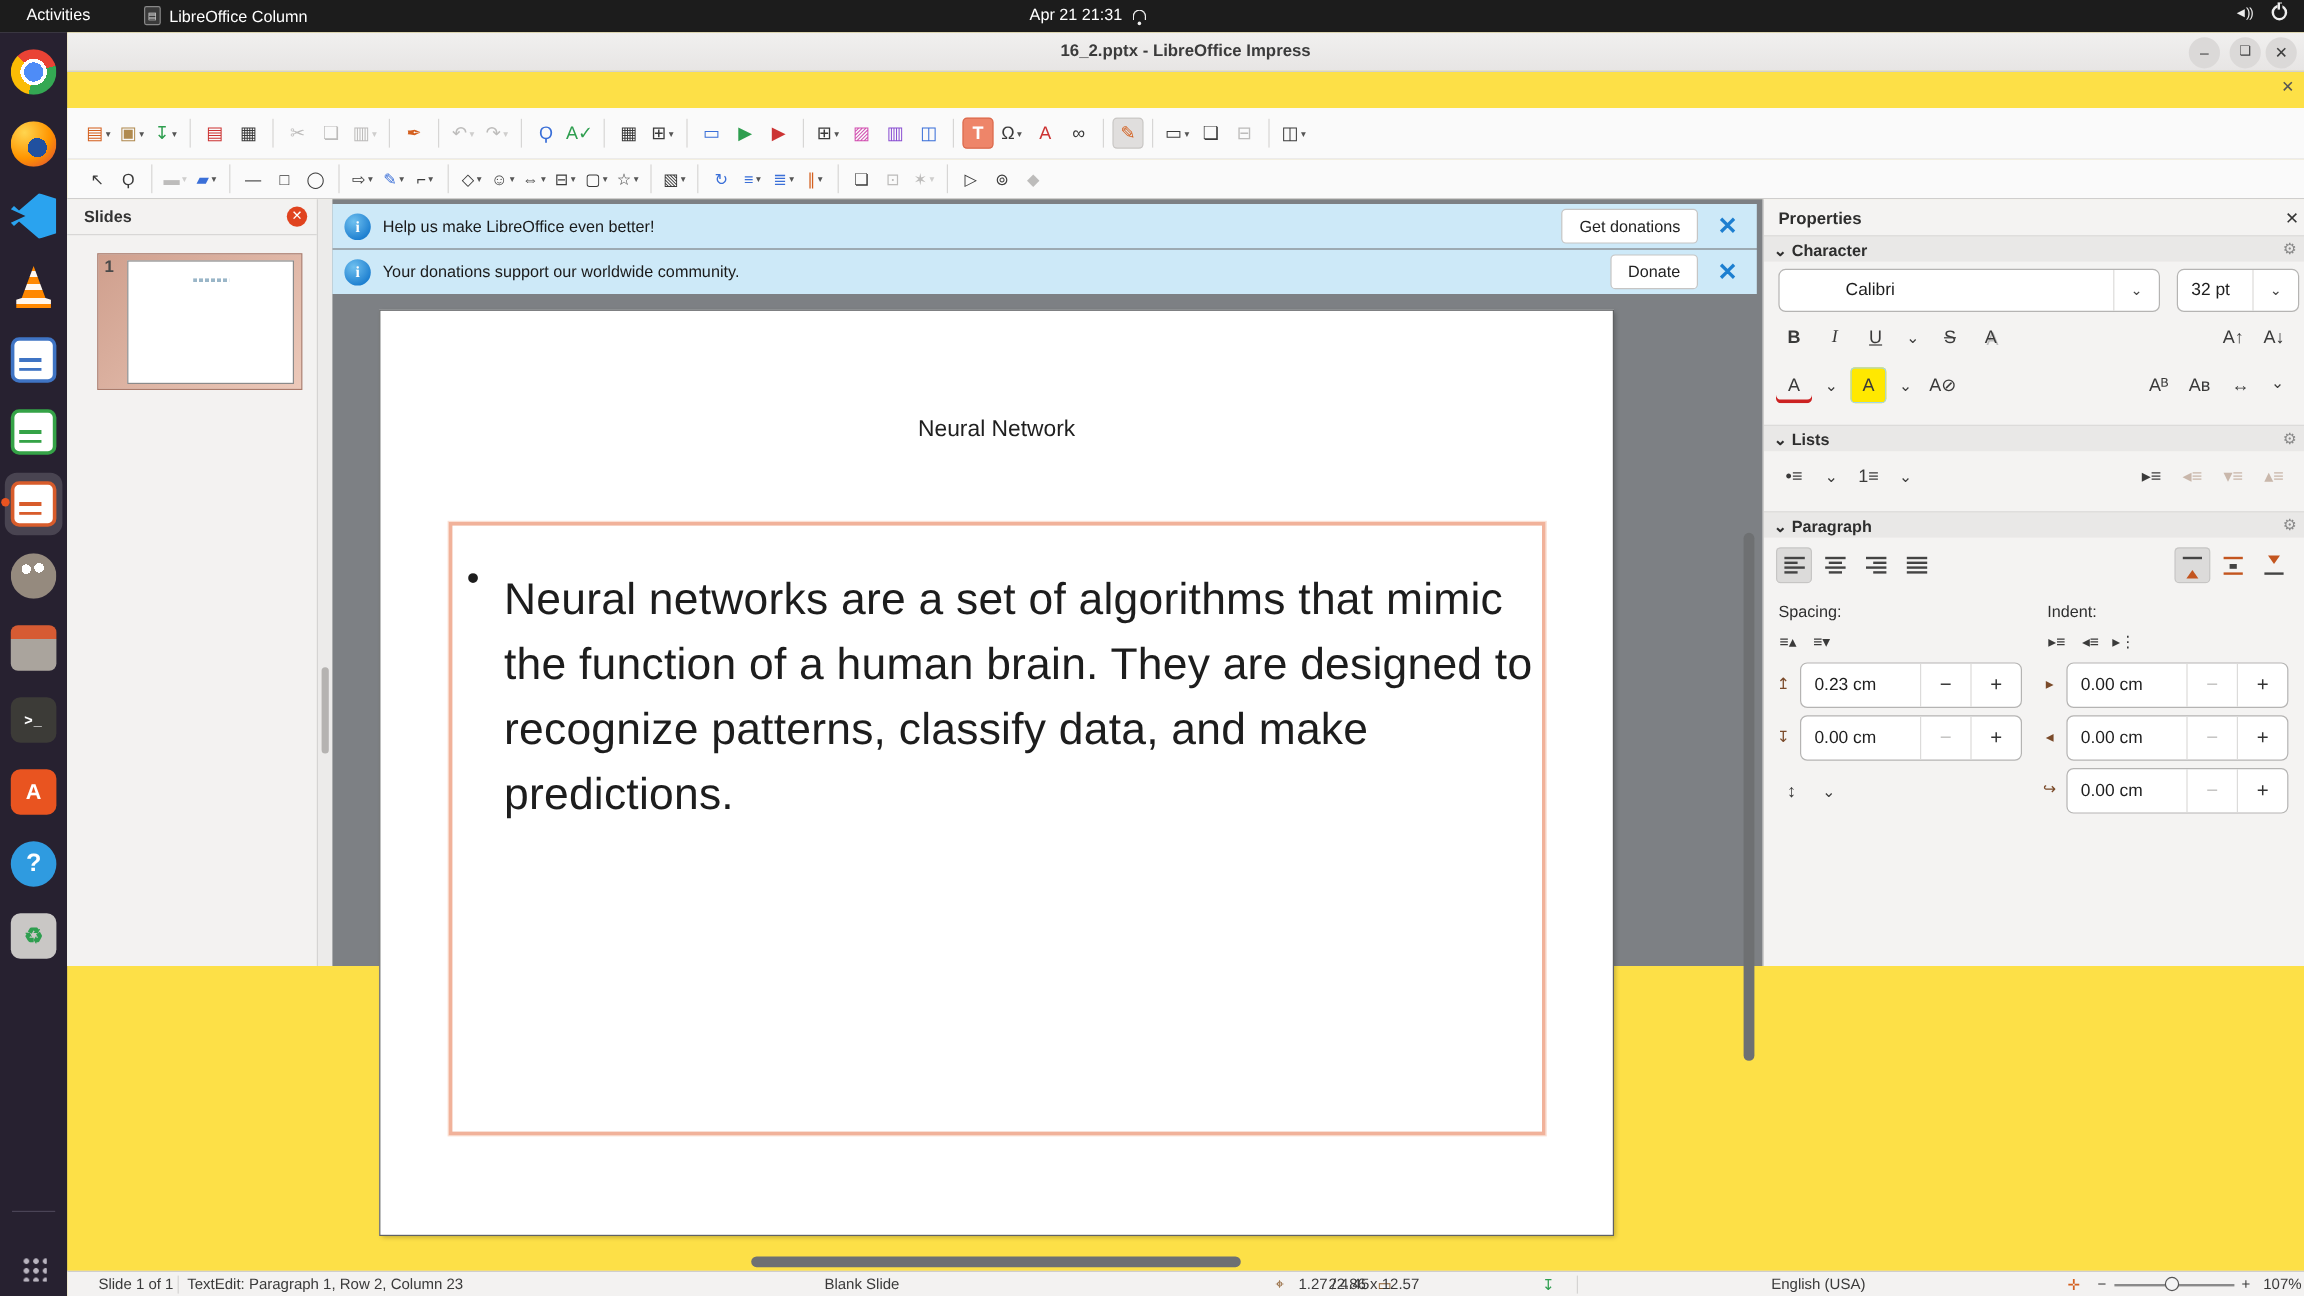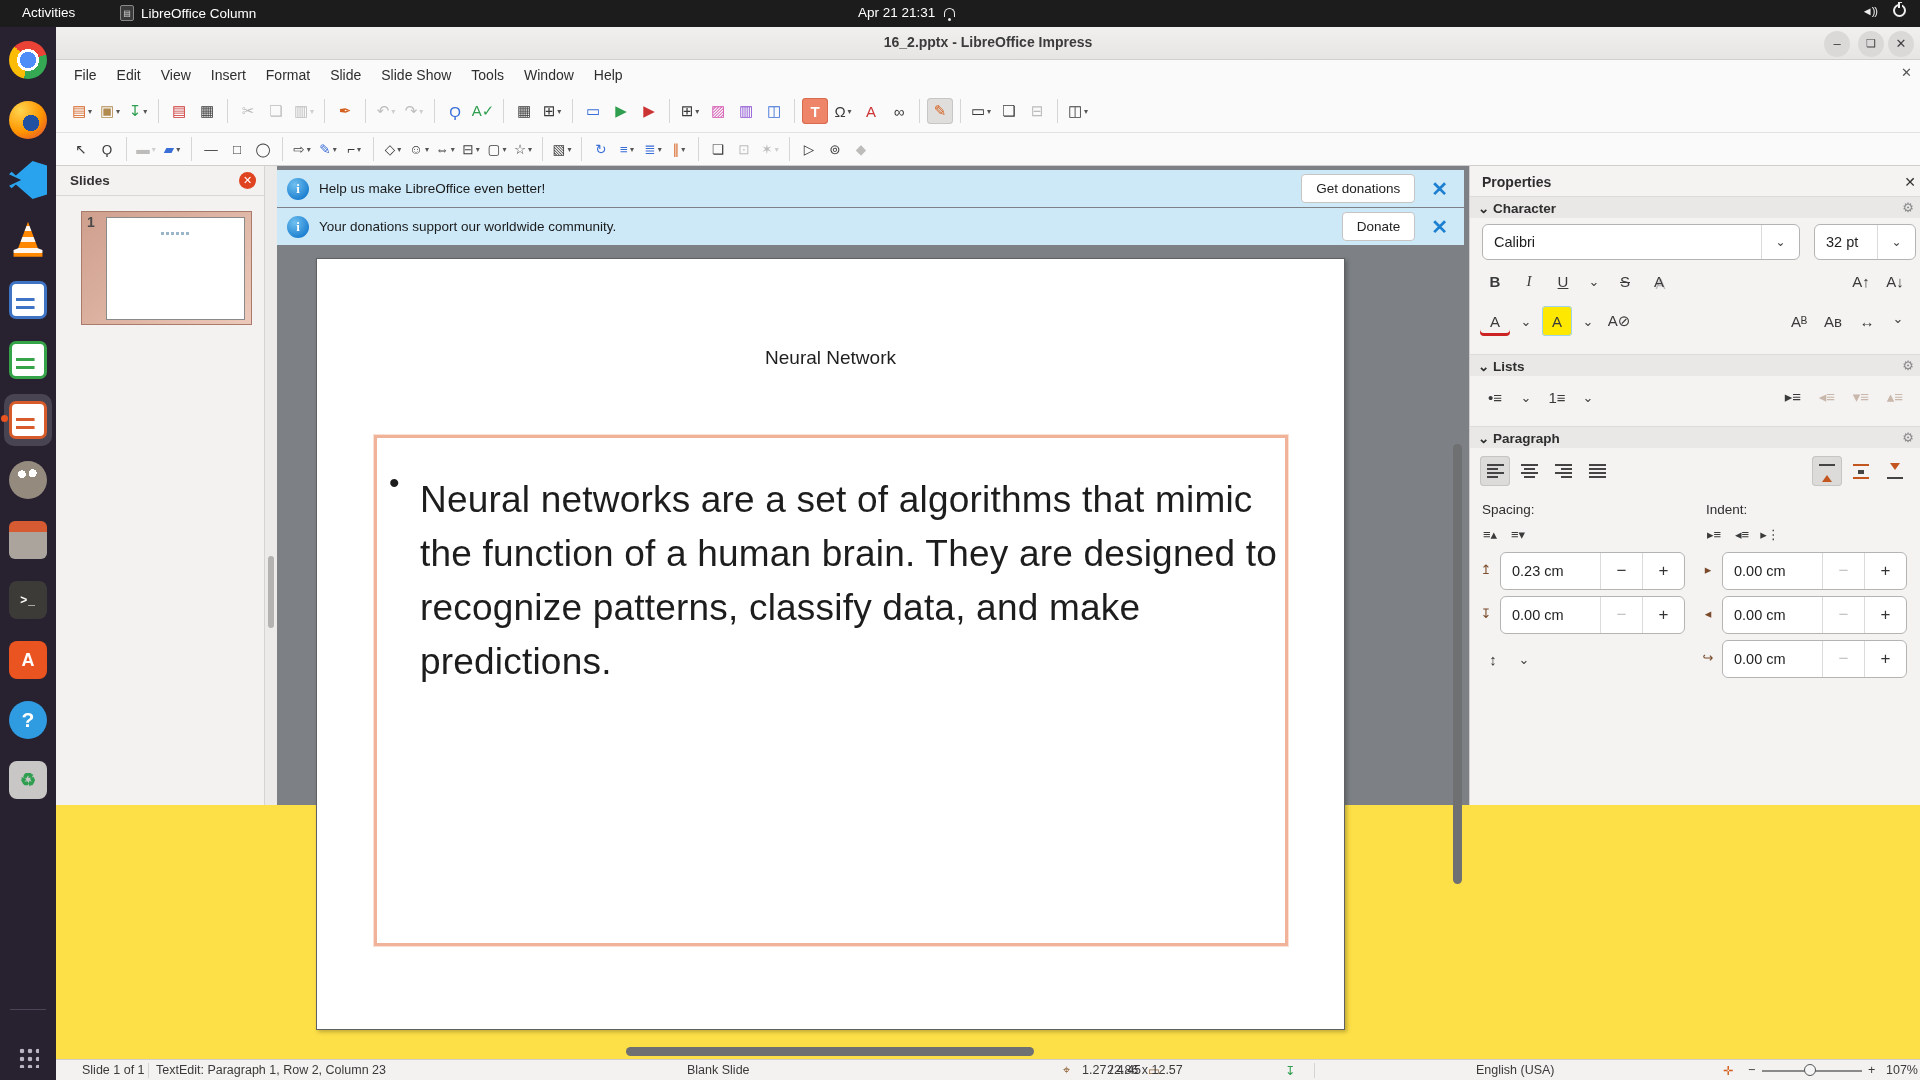--- a/index.html
+++ b/index.html
@@ -109,21 +109,21 @@
   .sb-top .t { font-weight:bold; font-size:14px; }
   .sb-top .x { position:absolute; right:2px; top:0; color:#333; font-size:14px; }
   .sb-sec { position:absolute; left:0; width:100%; height:22px; background:#e9e8e7; border-top:1px solid #dcdbda; }
   .sb-sec .t { position:absolute; left:8px; top:3px; font-weight:bold; font-size:13.5px; }
   .sb-sec .gear { position:absolute; right:14px; top:3px; color:#8a8a8a; font-size:13px; }
   .sec-char { top:30px; } .sec-lists { top:188px; } .sec-par { top:260px; }
 
   .input { position:absolute; background:#fff; border:1px solid #b5b4b3; border-radius:6px; display:flex; align-items:center; }
   .input .val { flex:1; padding-left:11px; font-size:14.5px; color:#1e1e1e; }
   .input .dd { width:38px; align-self:stretch; border-left:1px solid #dcdbda; display:flex; align-items:center; justify-content:center; color:#444; font-size:12px; }
-  .in-font { left:12px; top:58px; width:318px; height:36px; }
+  .in-font { left:12px; top:58px; width:318px; height:36px;padding-left:44px; }
   .in-size { left:344px; top:58px; width:102px; height:36px; }
 
   .sbrow { position:absolute; display:flex; align-items:center; }
   .sbtn { min-width:30px; height:30px; display:flex; align-items:center; justify-content:center; font-size:15px; color:#3a3a3a; border-radius:4px; margin-right:4px; position:relative; }
   .sbtn.small { min-width:24px; height:24px; font-size:13px; }
   .sbtn.pressed { background:#dcdbda; box-shadow:inset 0 0 0 1px #c6c5c4; }
   .sbtn.dis { color:#c9b7ab; }
   .g-b{font-weight:bold;} .g-i{font-style:italic;font-family:"Liberation Serif",serif;} .g-u{text-decoration:underline;}
   .g-s{text-decoration:line-through;} .g-sh{text-shadow:1.5px 1.5px 0 #bbb;}
   .g-fontcolor{box-shadow:inset 0 -3px 0 #cc2222;} .g-hl{background:#ffe800;box-shadow:inset 0 0 0 1px #9fd4ef;padding:0 3px;}
@@ -273,42 +273,20 @@
 
   <div class="window">
 
     <div class="titlebar">
       <div class="title">16_2.pptx - LibreOffice Impress</div>
       <div class="winbtn wb-min">–</div>
       <div class="winbtn wb-max">❏</div>
       <div class="winbtn wb-close">✕</div>
     </div>
 
-    <div class="menubar">
-
-        <span class="menu-item">File</span>
-
-        <span class="menu-item">Edit</span>
-
-        <span class="menu-item">View</span>
-
-        <span class="menu-item">Insert</span>
-
-        <span class="menu-item">Format</span>
-
-        <span class="menu-item">Slide</span>
-
-        <span class="menu-item">Slide Show</span>
-
-        <span class="menu-item">Tools</span>
-
-        <span class="menu-item">Window</span>
-
-        <span class="menu-item">Help</span>
-      </div>
     <span class="doc-close">✕</span>
 
     <div class="toolbar tb1">
 
         <span class="it c-orn has-dd">
           <span>▤</span>
           <span class="caret">▾</span>
         </span>
 
         <span class="it c-tan has-dd">

